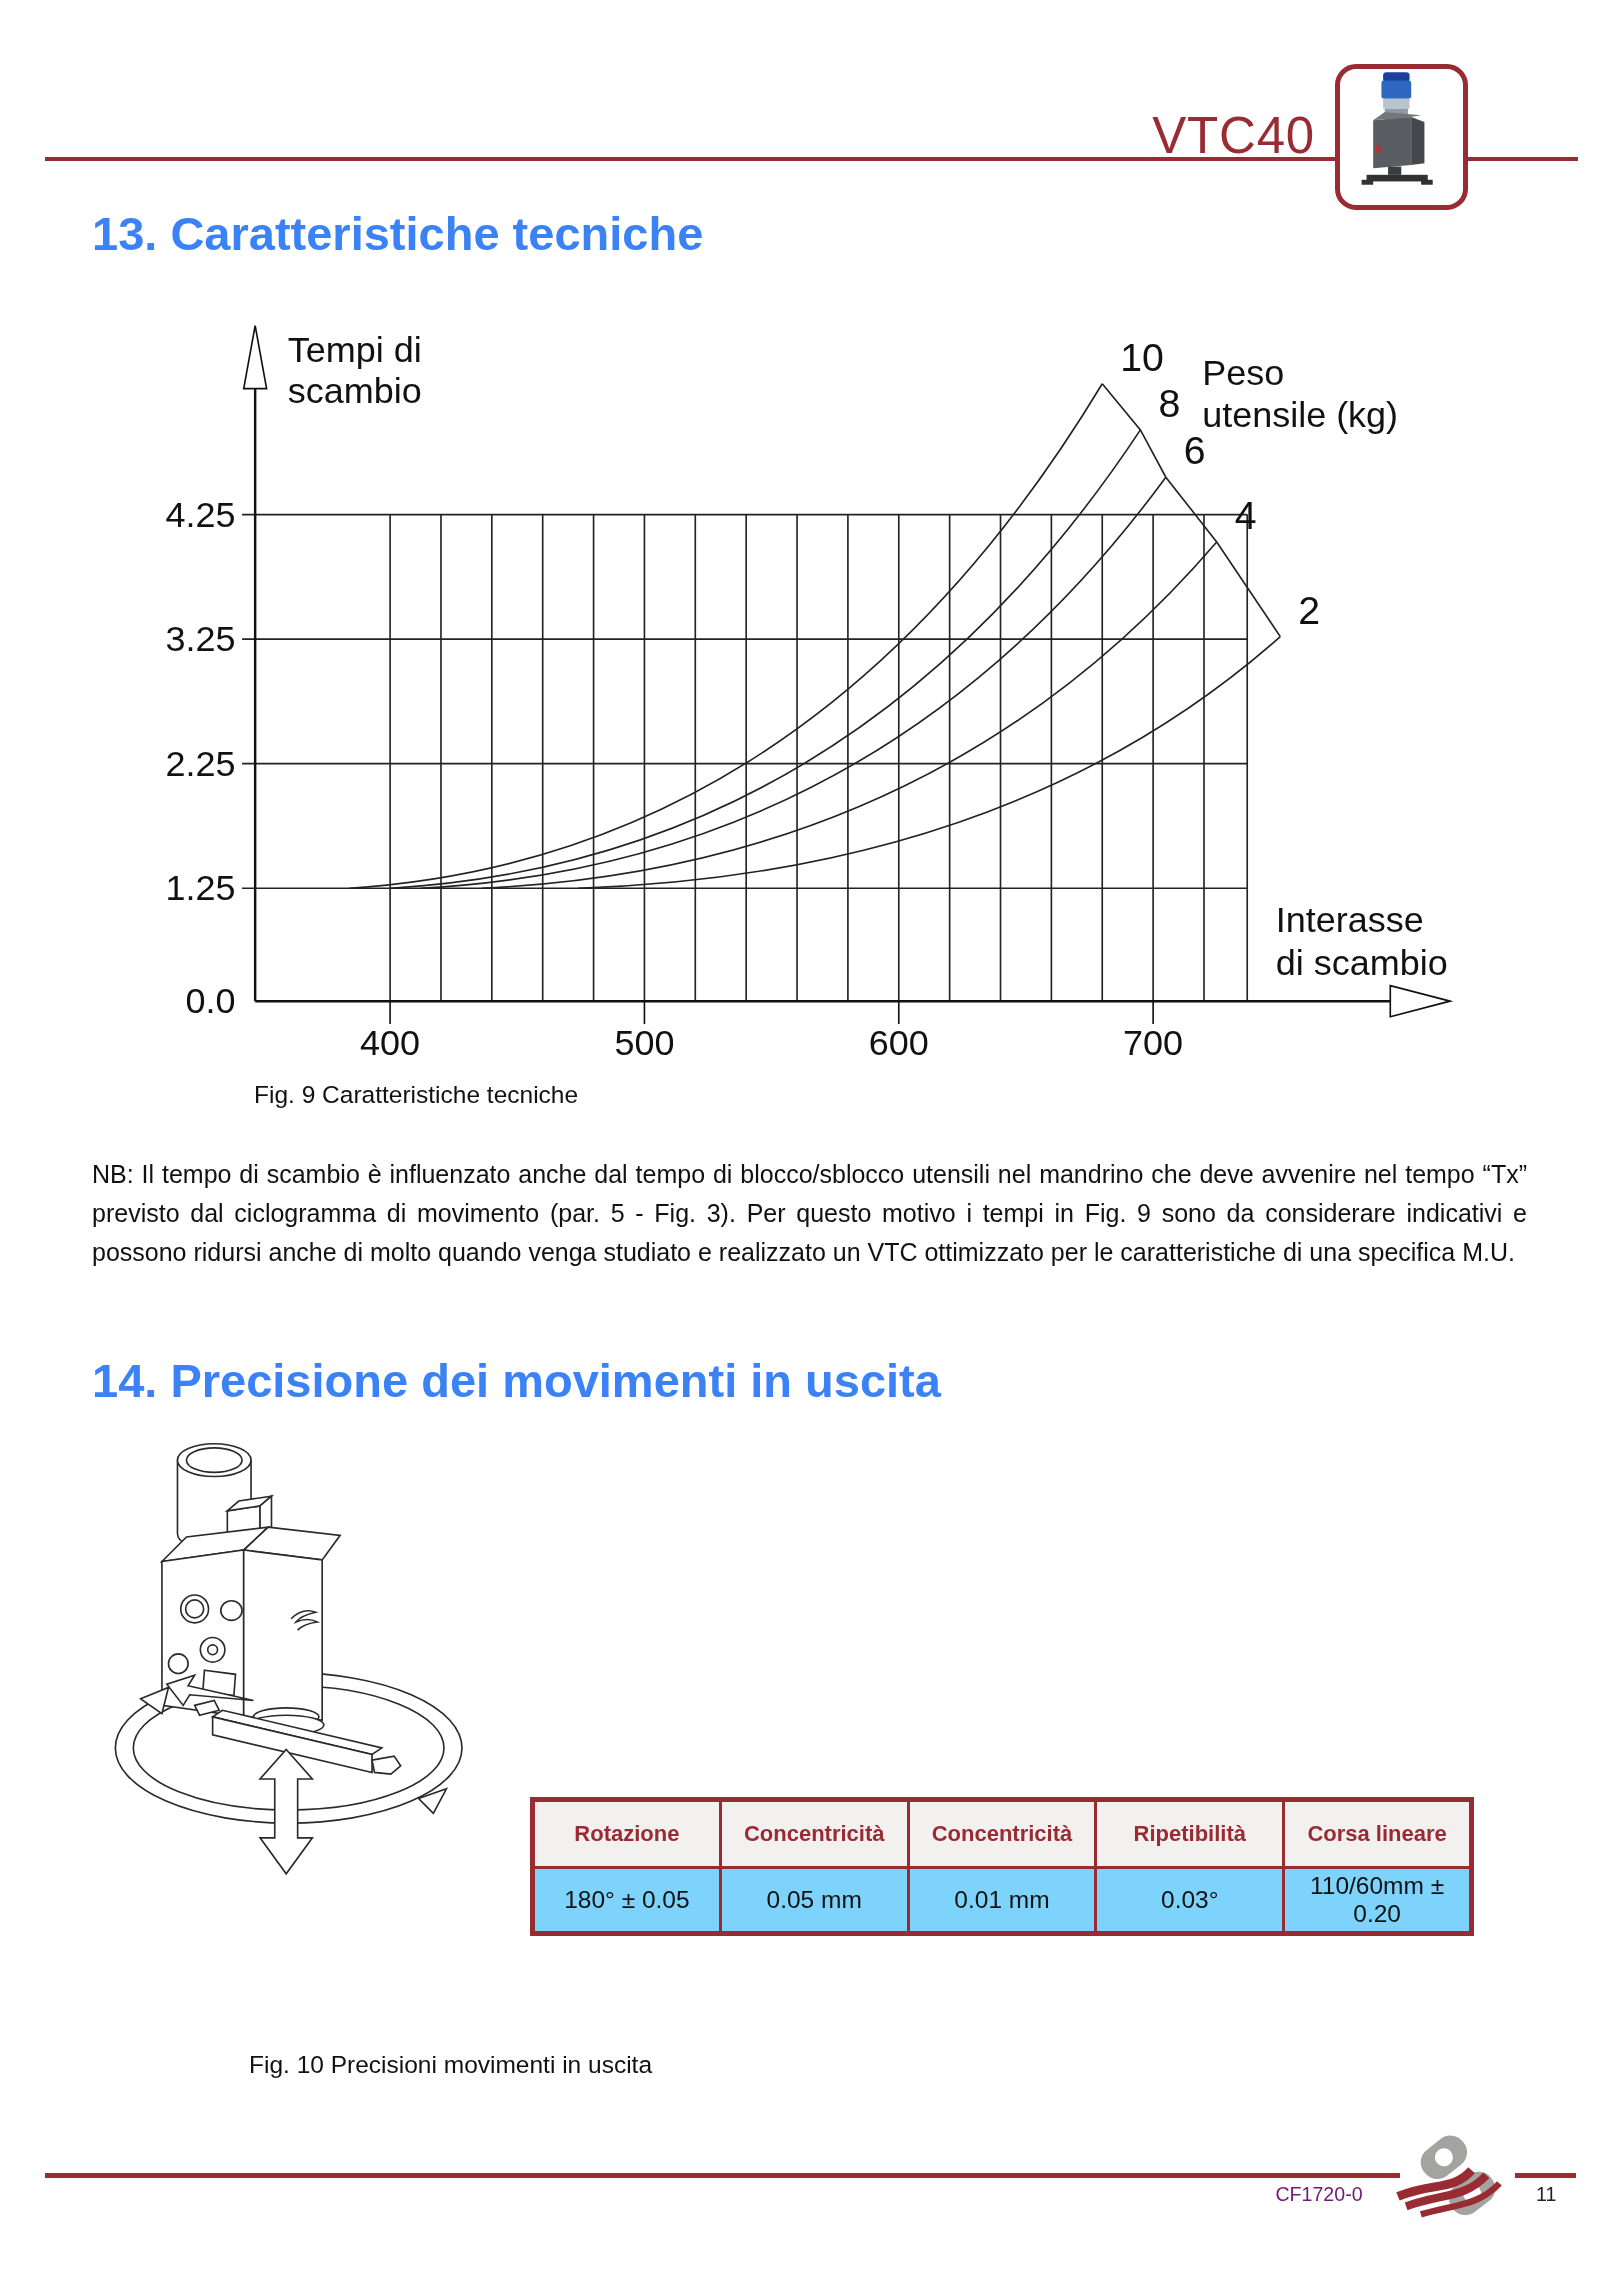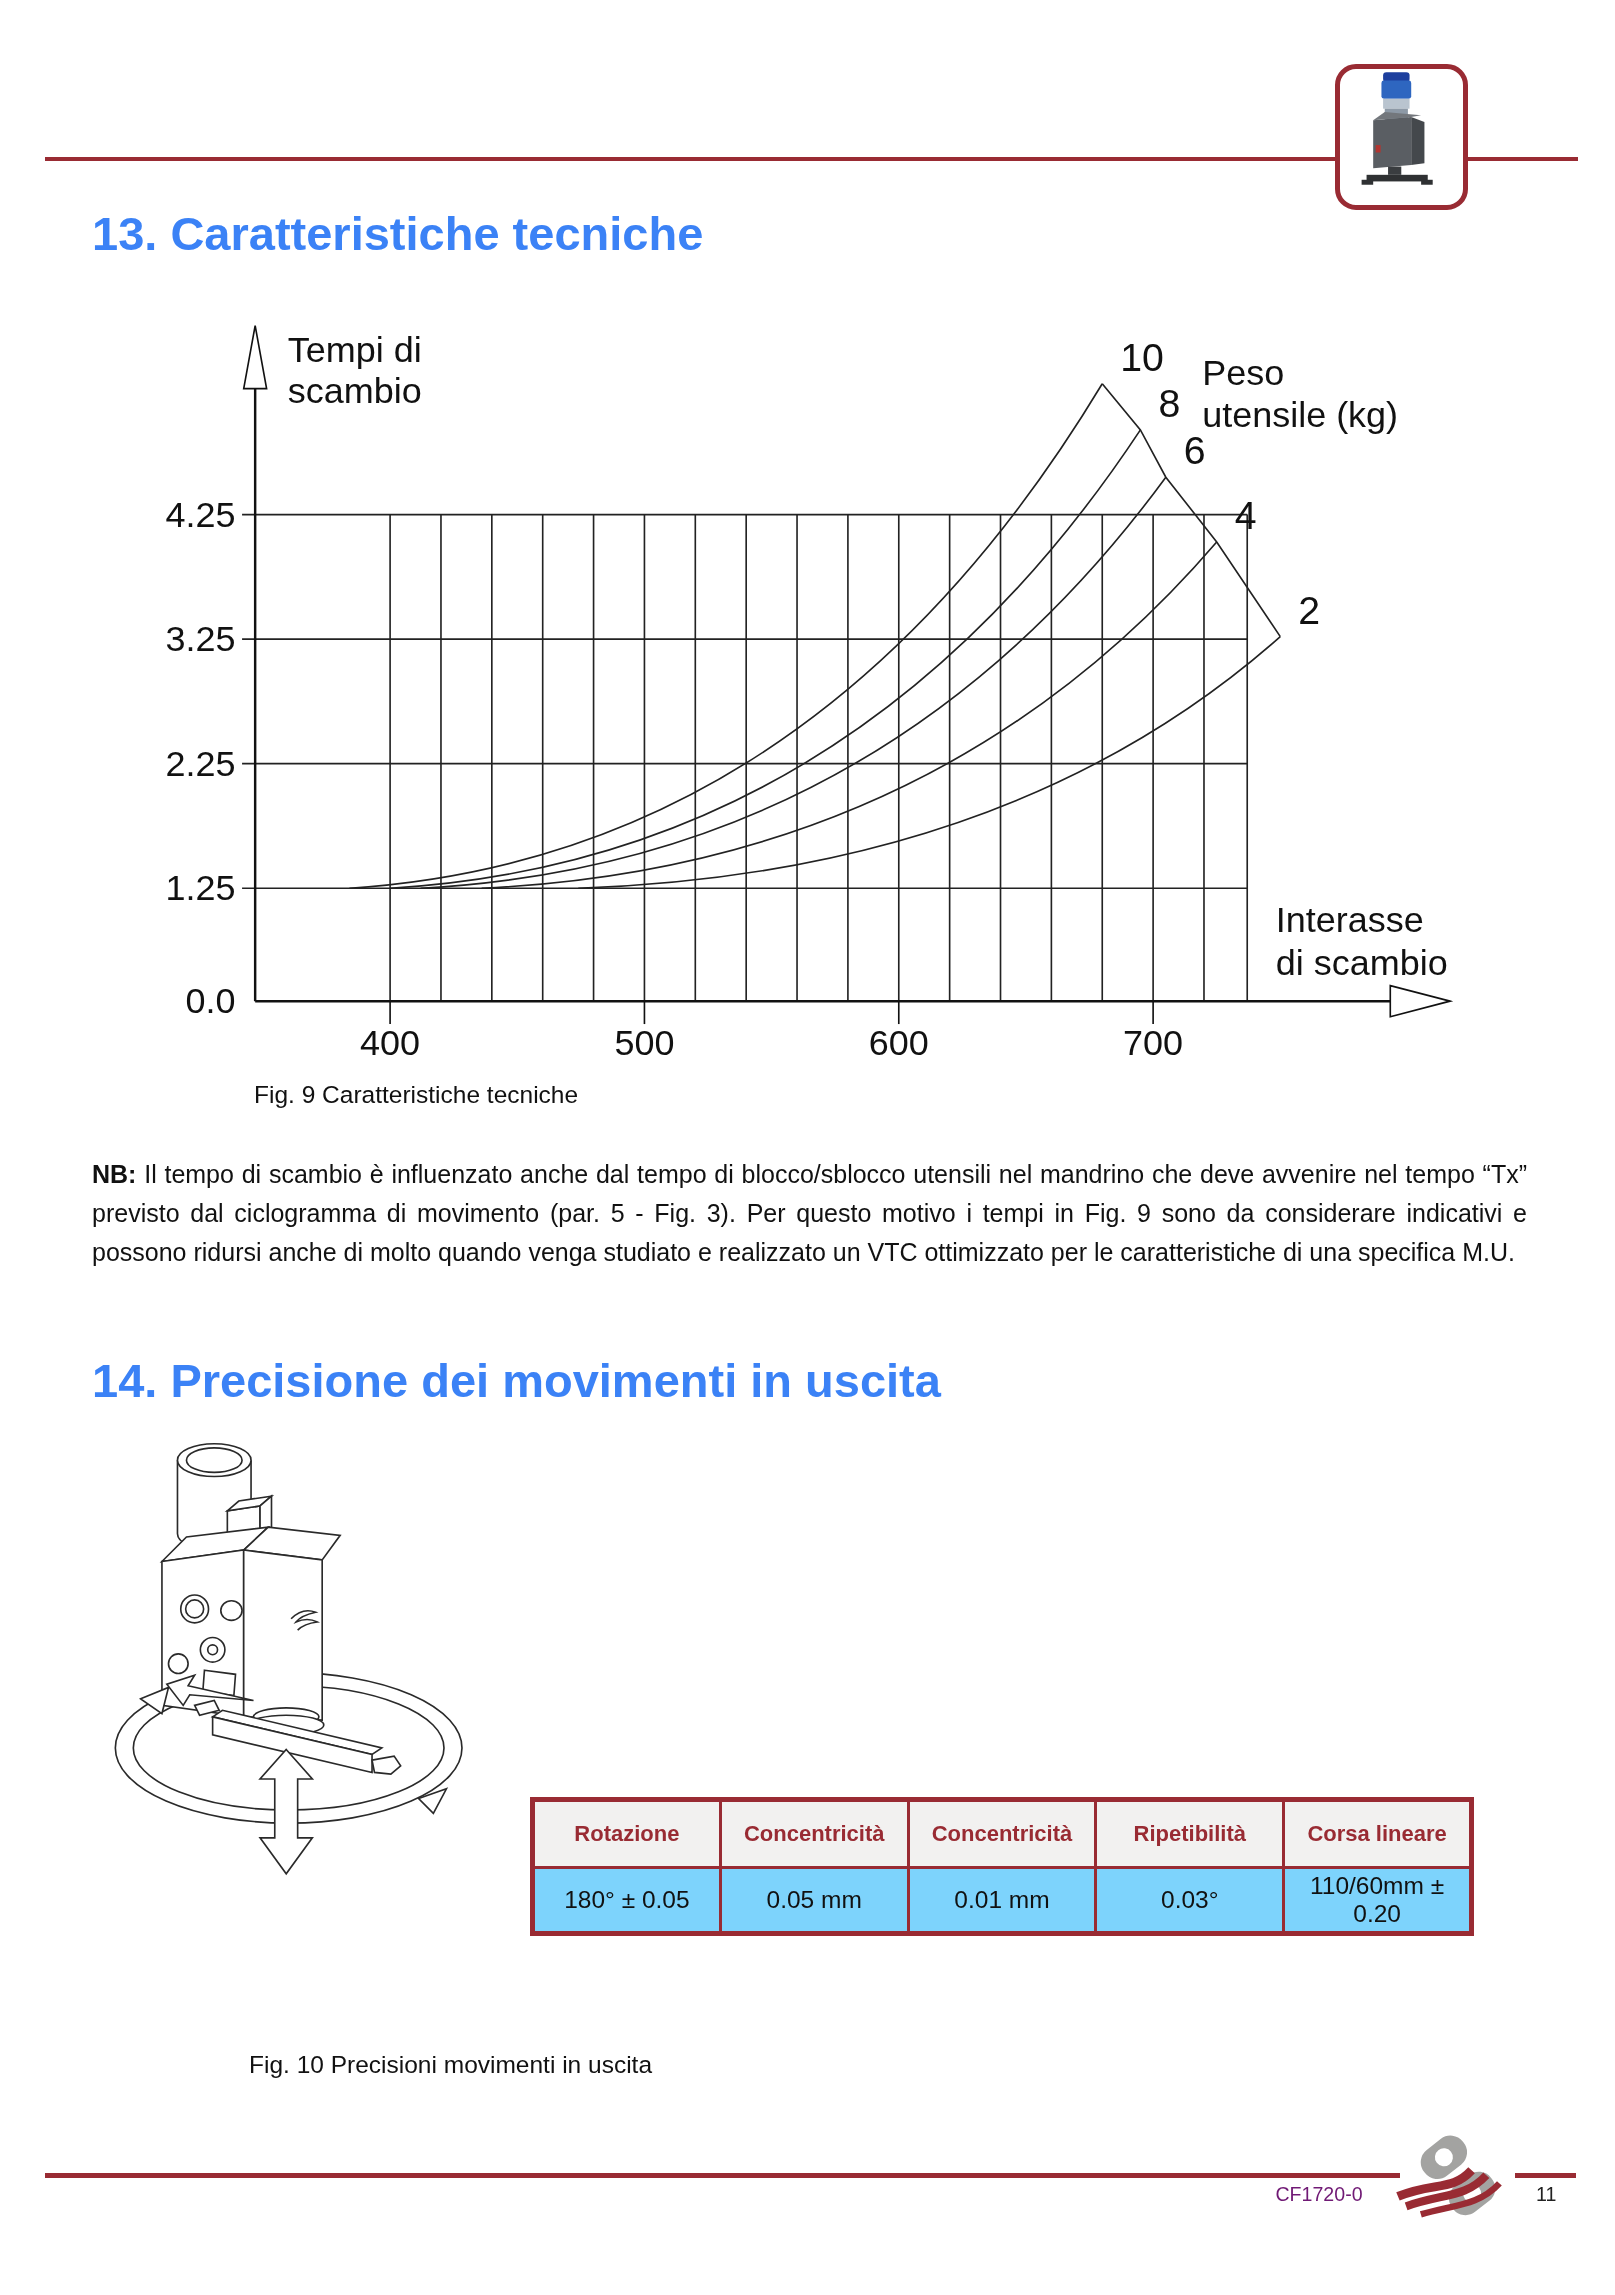--- a/index.html
+++ b/index.html
@@ -19,21 +19,21 @@
   
   #chart-svg{left:0;top:0;}
   svg text{font-family:"Liberation Sans",sans-serif;fill:#111;}
   
   .fig-caption{font-size:24.5px;color:#111;}
   #fig9-caption{left:254px;top:1081px;}
   #fig10-caption{left:249px;top:2051px;}
   
   #nb-par{left:92px;top:1155px;width:1435px;font-size:25px;line-height:39px;
           text-align:justify;color:#111;}
-  #nb-par b{font-weight:bold;}
+  #nb-par b{font-weight:normal;}
   
   #machine-fig{left:90px;top:1429px;}
   
   #ptable{left:530px;top:1797px;width:944px;border-collapse:collapse;table-layout:fixed;
           border:5.7px solid #992b33;}
   #ptable th,#ptable td{border:3.3px solid #992b33;text-align:center;vertical-align:middle;}
   #ptable th{height:62px;background:#f2f1f0;color:#992b33;font-size:22px;font-weight:bold;}
   #ptable td{height:60px;background:#7dd3fc;color:#111;font-size:24.5px;font-weight:400;}
   
   .footer-rule{top:2173px;height:4.9px;background:#992b33;}
@@ -41,20 +41,21 @@
   #footer-rule-right{left:1515px;width:61px;}
   #footer-doc-code{left:1227px;top:2183px;width:184px;text-align:center;font-size:19.6px;color:#701a75;}
   #footer-page-number{left:1536px;top:2183px;font-size:19.6px;color:#222;}
   #footer-logo{left:1393px;top:2131px;}
 </style>
 </head>
 <body>
 
 <div id="page">
 
+  <div class="abs" id="brand-title">VTC40</div>
   <div class="abs" id="header-rule"></div>
   <div class="abs" id="header-logo-box">
     <svg width="111" height="124" viewBox="0 0 130 150">
       <rect x="50" y="4" width="32" height="12" rx="4" fill="#1d3f9e"></rect>
       <rect x="48" y="14" width="36" height="22" rx="3" fill="#2e66c0"></rect>
       <rect x="50" y="36" width="32" height="12" fill="#b9c4cf"></rect>
       <rect x="52" y="48" width="28" height="14" fill="#8d99a6"></rect>
       <polygon points="38,62 84,58 84,116 38,120" fill="#5a5e63"></polygon>
       <polygon points="84,58 100,64 100,114 84,116" fill="#44484c"></polygon>
       <polygon points="38,62 52,52 96,56 84,58" fill="#73777c"></polygon>

